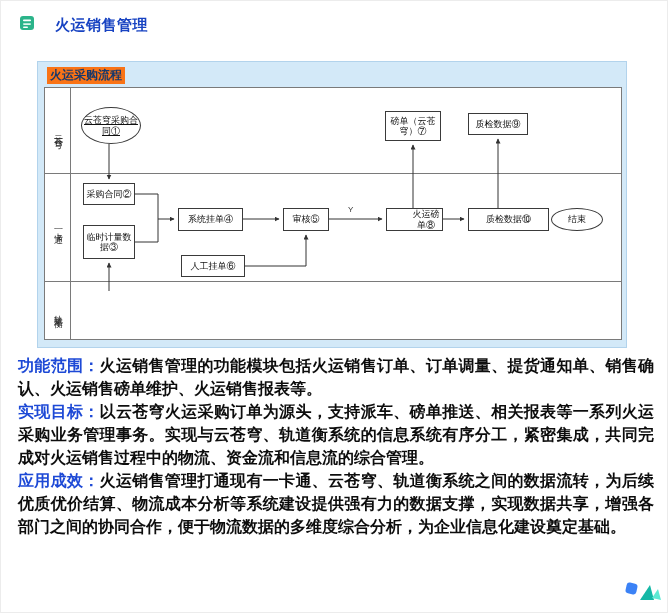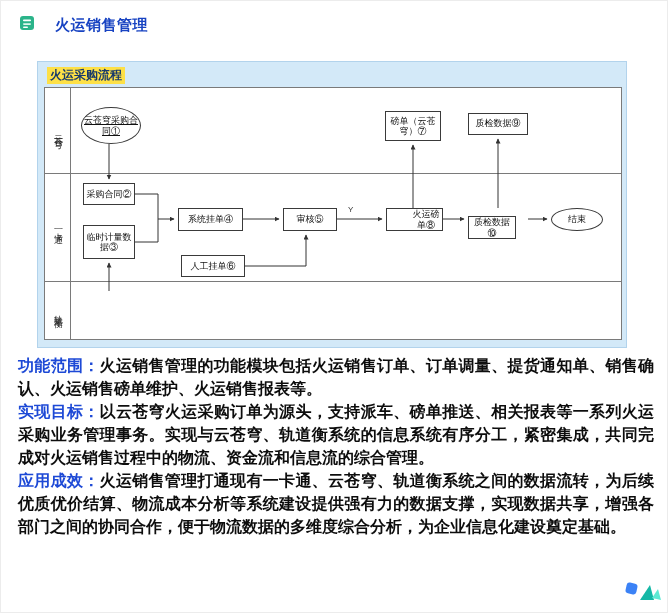--- a/index.html
+++ b/index.html
@@ -6,21 +6,21 @@
   html,body { background:#fff; }
   body { font-family:"Liberation Sans", sans-serif; }
   .page { position:relative; width:668px; height:613px; background:#ffffff; overflow:hidden; border:1px solid #ececec; }
 
   
   .header { position:absolute; left:18px; top:14px; display:flex; align-items:center; gap:20px; }
   .header .title { font-size:15px; font-weight:bold; color:#1843c2; letter-spacing:0.5px; }
 
   
   .panel { position:absolute; left:36px; top:60px; width:590px; height:287px; background:#d3e9f8; border:1px solid #b2d3ec; }
-  .panel-title { position:absolute; left:9px; top:5px; font-size:12px; font-weight:bold; color:#16386b; background:#fde047; padding:0 3px; }
+  .panel-title { position:absolute; left:9px; top:5px; font-size:12px; font-weight:bold; color:#16386b; background:#f97316; padding:0 3px; }
   .chart { position:absolute; left:6px; top:25px; width:578px; height:253px; background:#fff; border:1px solid #7a7a7a; }
   .lane-col { position:absolute; left:0; top:0; width:26px; height:100%; border-right:1px solid #7a7a7a; }
   .lane-label { position:absolute; left:0; width:26px; display:flex; align-items:center; justify-content:center; writing-mode:vertical-rl; text-orientation:upright; font-size:9px; color:#222; letter-spacing:2px; }
   .lane-line { position:absolute; left:0; width:100%; height:0; border-top:1px solid #7a7a7a; }
   .node { position:absolute; background:#fff; border:1px solid #3a3a3a; display:flex; align-items:center; justify-content:center; text-align:center; font-size:9px; line-height:1.15; color:#111; padding:1px 2px; }
   .node.ellipse { border-radius:50%; }
   svg.edges { position:absolute; left:0; top:0; }
   svg.edges line, svg.edges polyline { stroke:#333; stroke-width:1; fill:none; }
   .edge-label { position:absolute; font-size:8px; color:#333; background:#fff; padding:0 1px; }
 
@@ -77,29 +77,29 @@
         <line x1="398" y1="131" x2="419" y2="131" marker-end="url(#arr)"></line>
         <line x1="483" y1="131" x2="502" y2="131" marker-end="url(#arr)"></line>
         <line x1="368" y1="120" x2="368" y2="57" marker-end="url(#arr)"></line>
         <line x1="453" y1="120" x2="453" y2="51" marker-end="url(#arr)"></line>
         <line x1="64" y1="203" x2="64" y2="175" marker-end="url(#arr)"></line>
       </svg>
       <div class="edge-label" style="left:302px; top:117px;">Y</div>
 
       <div class="node ellipse" style="left:36px; top:19px; width:60px; height:37px;text-decoration:underline;">云苍穹采购合同①</div>
       <div class="node" style="left:340px; top:23px; width:56px; height:30px;">磅单（云苍穹）⑦</div>
-      <div class="node" style="left:423px; top:25px; width:60px; height:22px;font-family:Liberation Mono, monospace;">质检数据⑨</div>
+      <div class="node" style="left:423px; top:25px; width:60px; height:22px;">质检数据⑨</div>
 
       <div class="node" style="left:38px; top:95px; width:52px; height:22px;">采购合同②</div>
       <div class="node" style="left:38px; top:137px; width:52px; height:34px;">临时计量数据③</div>
       <div class="node" style="left:133px; top:120px; width:65px; height:23px;">系统挂单④</div>
-      <div class="node" style="left:238px; top:120px; width:54px; height:23px;">审核⑤</div>
+      <div class="node" style="left:238px; top:120px; width:46px; height:23px;">审核⑤</div>
       <div class="node" style="left:136px; top:167px; width:64px; height:22px;">人工挂单⑥</div>
       <div class="node" style="left:341px; top:120px; width:57px; height:23px;padding-left:25px;">火运磅单⑧</div>
-      <div class="node" style="left:423px; top:128px; width:48px; height:23px;">质检数据⑩</div>
+      <div class="node" style="left:423px; top:120px; width:81px; height:23px;">质检数据⑩</div>
       <div class="node ellipse" style="left:506px; top:120px; width:52px; height:23px;">结束</div>
 
     </div>
   </div>
 
   <div class="content">
     <p><span class="plabel">功能范围：</span><span>火运销售管理的功能模块包括火运销售订单、订单调量、提货通知单、销售确认、火运销售磅单维护、火运销售报表等。</span></p>
     <p><span class="plabel">实现目标：</span><span>以云苍穹火运采购订单为源头，支持派车、磅单推送、相关报表等一系列火运采购业务管理事务。实现与云苍穹、轨道衡系统的信息系统有序分工，紧密集成，共同完成对火运销售过程中的物流、资金流和信息流的综合管理。</span></p>
     <p><span class="plabel">应用成效：</span><span>火运销售管理打通现有一卡通、云苍穹、轨道衡系统之间的数据流转，为后续优质优价结算、物流成本分析等系统建设提供强有力的数据支撑，实现数据共享，增强各部门之间的协同合作，便于物流数据的多维度综合分析，为企业信息化建设奠定基础。</span></p>
   </div>

